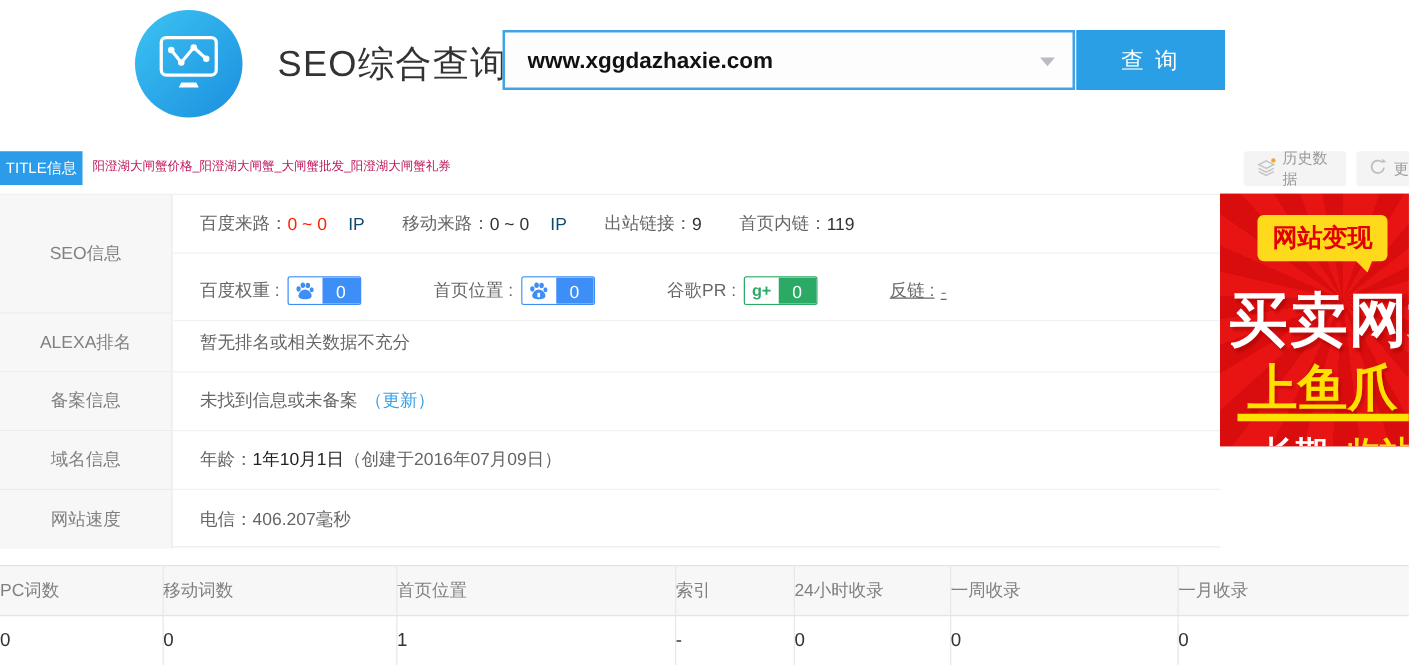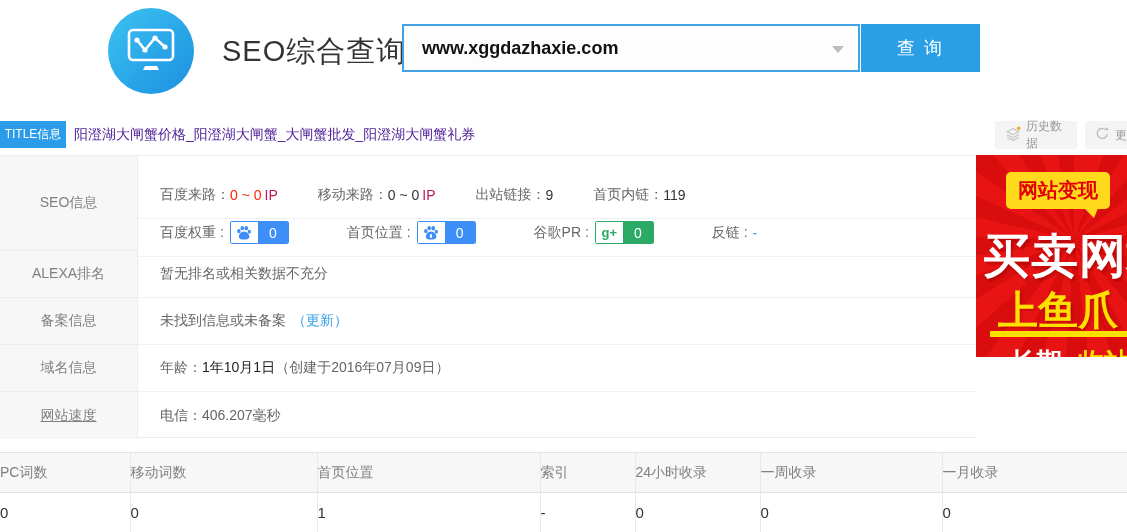--- a/index.html
+++ b/index.html
@@ -19,40 +19,40 @@
     font-family:"Liberation Sans","DejaVu Sans",sans-serif; }
   .caret { position:absolute; right:14px; top:20px; width:0; height:0;
     border-left:6px solid transparent; border-right:6px solid transparent;
     border-top:7px solid #b9bcc0; cursor:pointer; }
   .search-btn { left:861px; top:24px; width:119px; height:48px; background:#2b9fe6;
     color:#fff; font-size:18px; border:none; letter-spacing:2px; cursor:pointer; }
 
   
   .title-badge { left:0; top:121px; width:66px; height:27px; background:#2b9ce9;
     color:#fff; font-size:12px; text-align:center; line-height:27px; }
-  .page-title { left:74px; top:126px; font-size:14px; color:#4c1d95; }
+  .page-title { left:74px; top:126px; font-size:10px; color:#be185d; }
   .bar-btn { top:121px; height:28px; background:#f4f4f4; border-radius:3px;
     display:flex; align-items:center; gap:5px; padding:0 10px; color:#999;
     font-size:12px; cursor:pointer; }
   .btn-history { left:995px; width:82px; }
   .btn-refresh { left:1085px; width:70px; }
 
   
   .panel { left:0; top:155px; width:976px; height:283px;
     border-top:1px solid #f0f0f0; border-bottom:1px solid #ececec; }
   .side { position:absolute; left:0; width:138px; background:#f7f7f7;
     border-right:1px solid #ececec; border-bottom:1px solid #ececec;
     display:flex; align-items:center; justify-content:center;
     font-size:14px; color:#808080; }
   .cell { position:absolute; left:138px; right:0; border-bottom:1px solid #f1f1f1;
     display:flex; align-items:center; padding-left:22px; font-size:14px; color:#666; }
   .lbl { color:#666; }
   .val { color:#333; margin-right:30px; }
   .val-red { color:#ff2400; }
-  .ip { color:#be185d; margin-left:3px; }
+  .ip { color:#0c4a6e; margin-left:17px; }
   .group { display:flex; align-items:center; margin-right:30px; }
 
   .badge { display:inline-flex; height:23px; border-radius:2px; overflow:hidden;
     margin-left:6px; cursor:pointer; border:1px solid; }
   .badge .ic { width:27px; background:#fff; display:flex; align-items:center; justify-content:center; }
   .badge .num { width:30px; color:#fff; font-size:14px; display:flex; align-items:center; justify-content:center; }
   .badge-blue  { border-color:#3e8ef7; } .badge-blue  .num { background:#3e8ef7; }
   .badge-red   { border-color:#fb6e5b; } .badge-red   .num { background:#fb6e5b; }
   .badge-green { border-color:#2baa66; } .badge-green .num { background:#2baa66; }
   .sogou-s { width:15px; height:15px; border:1.5px solid #fb6e5b; border-radius:50%;
@@ -137,23 +137,23 @@
   </span>
   <span>更</span>
 </div>
 
 <div class="abs panel">
 
   <div class="side" style="top:0; height:95px;">SEO信息</div>
   <div class="side" style="top:95px; height:47px;">ALEXA排名</div>
   <div class="side" style="top:142px; height:47px;">备案信息</div>
   <div class="side" style="top:189px; height:47px;">域名信息</div>
-  <div class="side" style="top:236px; height:47px; border-bottom:none;text-decoration:underline;">网站速度</div>
-
-  <div class="cell" style="top:16px; height:47px;gap:10px;">
+  <div class="side" style="top:236px; height:47px; border-bottom:none;">网站速度</div>
+
+  <div class="cell" style="top:0; height:47px;">
     <span class="group">
       <span class="lbl">百度来路：</span>
       <span class="val-red">0 ~ 0</span>
       <span class="ip">IP</span>
     </span>
     <span class="group">
       <span class="lbl">移动来路：</span>
       <span class="val" style="margin-right:0;">0 ~ 0</span>
       <span class="ip">IP</span>
     </span>
@@ -201,21 +201,21 @@
     </span>
     <span class="group">
       <span class="lbl">谷歌PR :</span>
       <span class="badge badge-green">
         <span class="ic">
             <span class="gplus">g+</span>
           </span>
         <span class="num">0</span>
       </span>
     </span>
-    <span class="group" style="margin-right:17px;">
+    <span class="group" style="margin-right:17px;text-decoration:underline;">
       <span class="lbl">反链 :</span>
       <span class="dash-link" style="margin-left:5px;">-</span>
     </span>
   </div>
 
   <div class="cell" style="top:95px; height:47px;">
     <span>暂无排名或相关数据不充分</span>
   </div>
 
   <div class="cell" style="top:142px; height:47px;">

